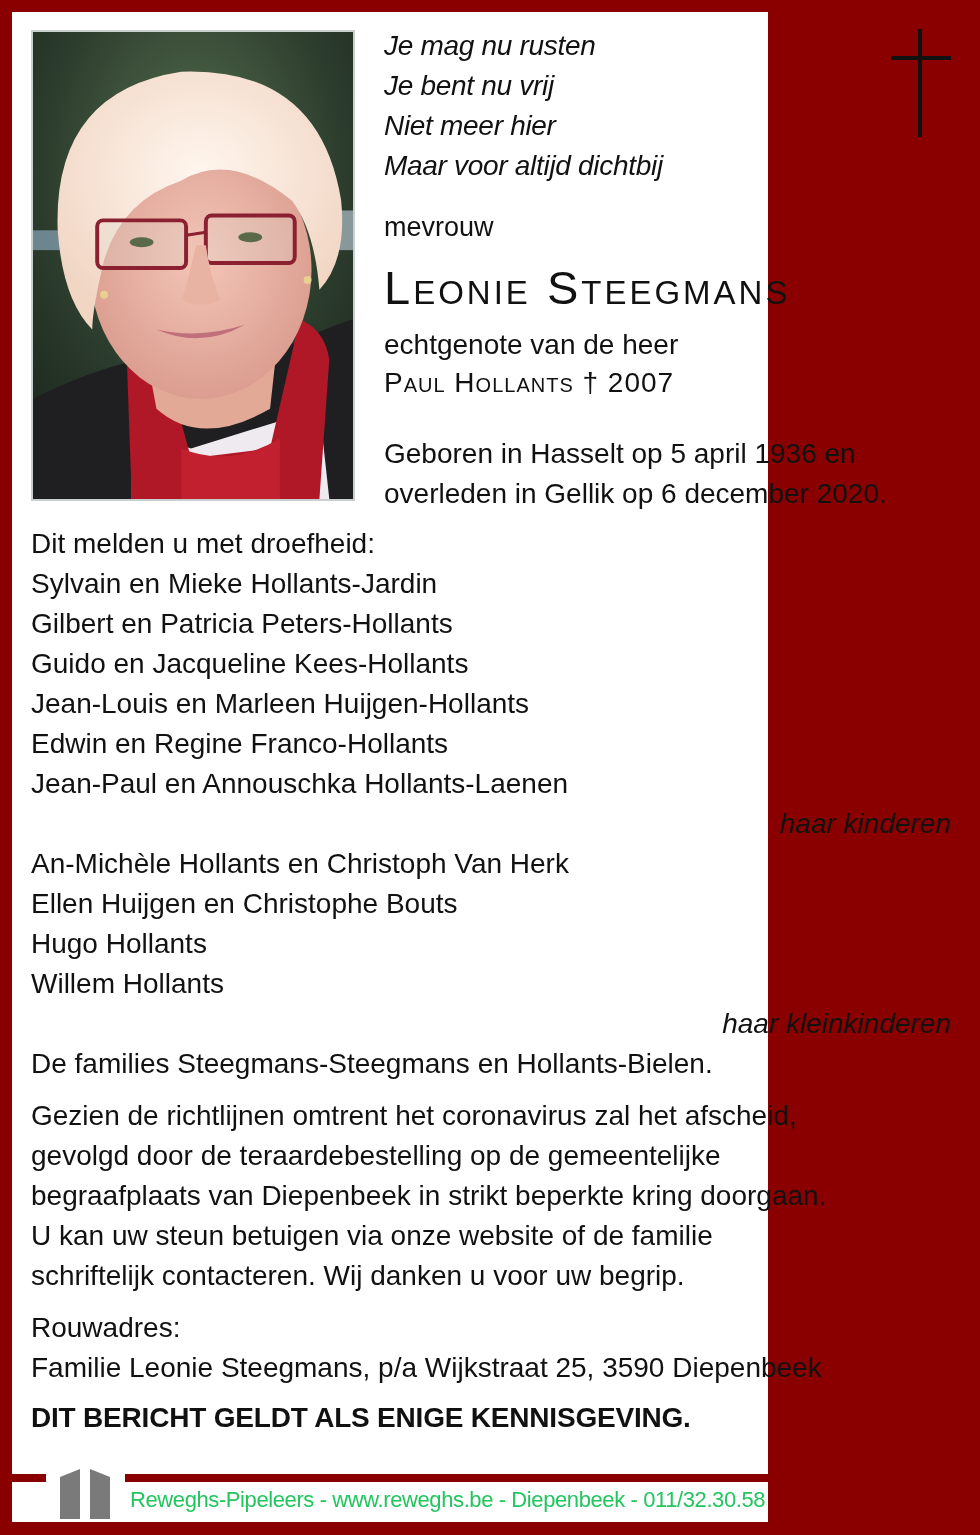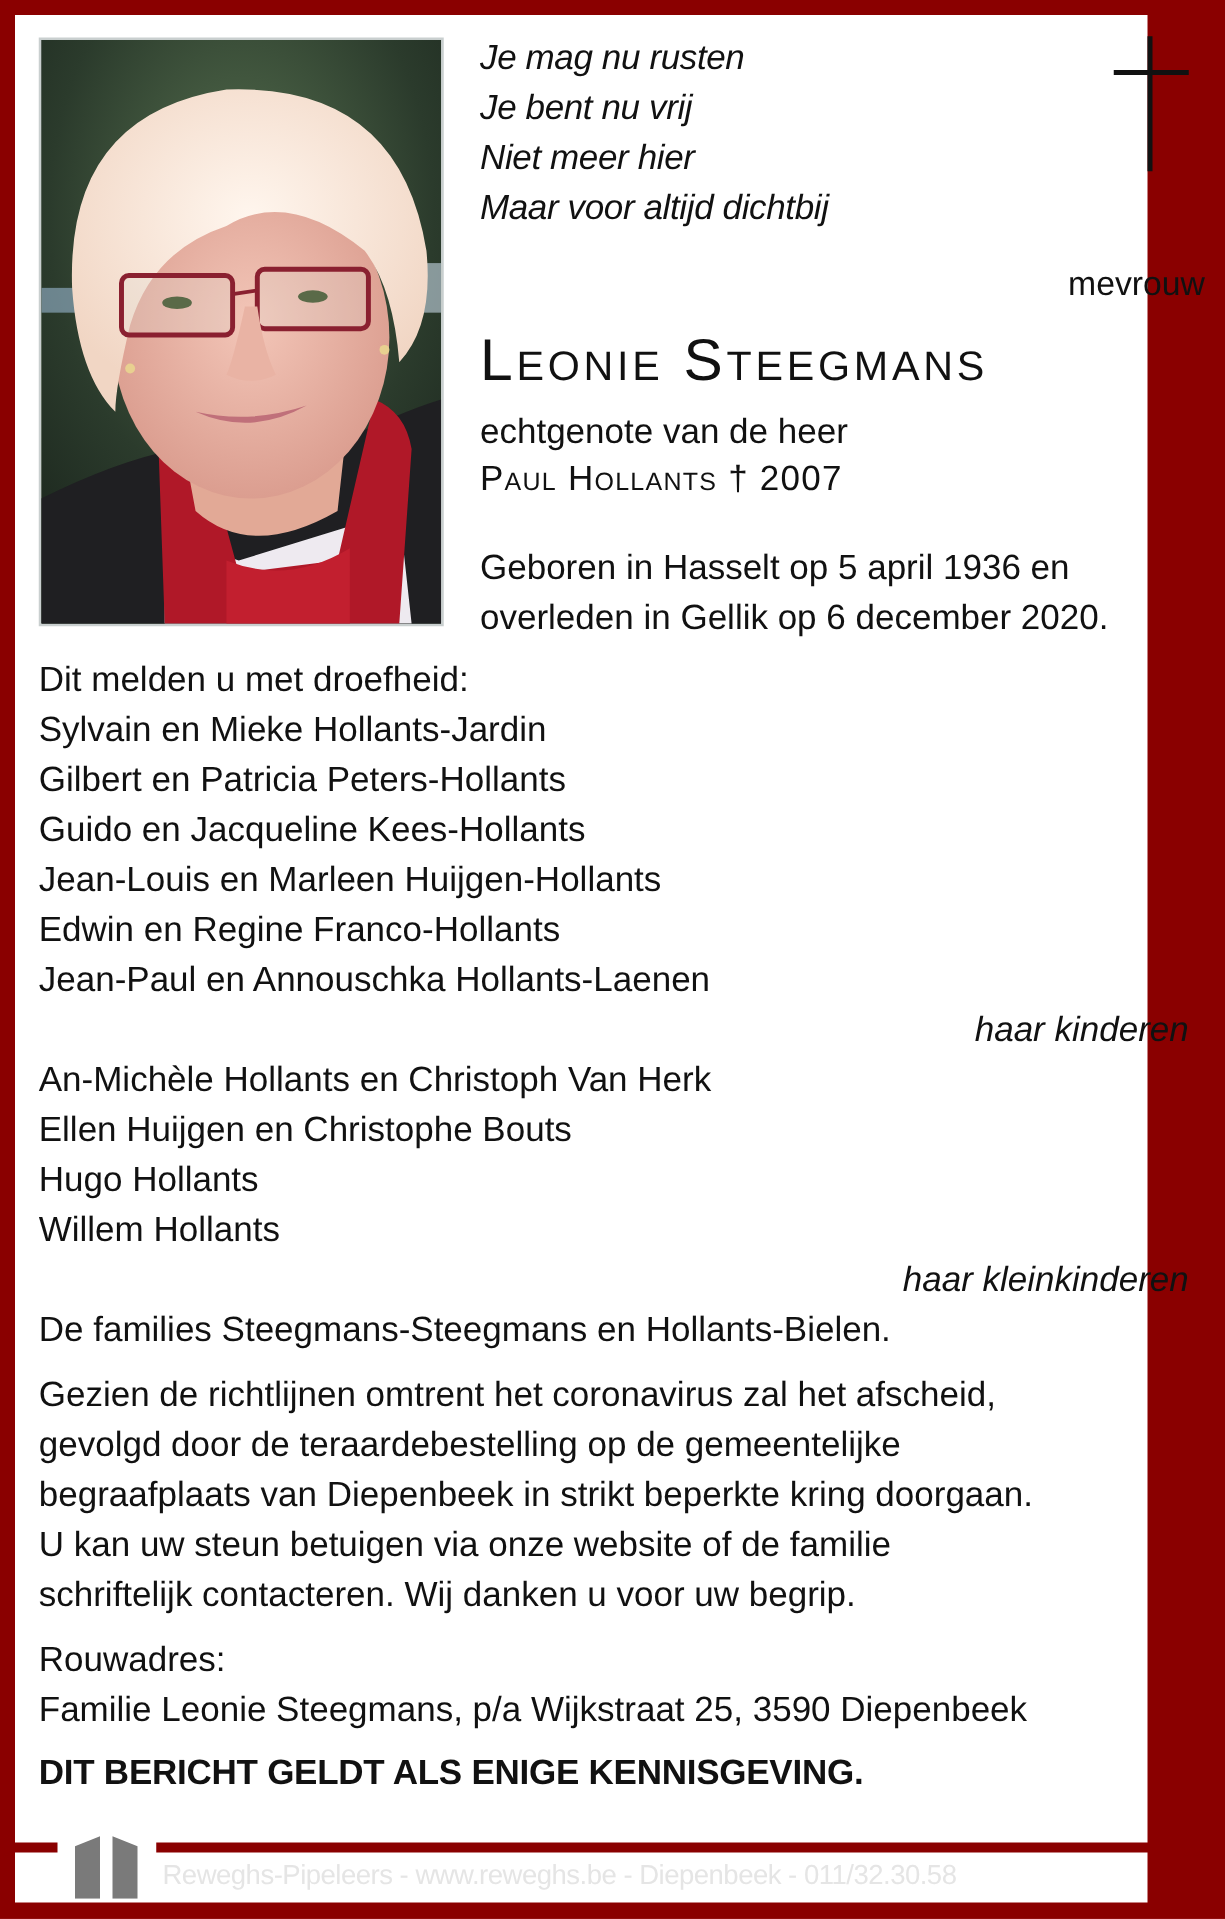--- a/index.html
+++ b/index.html
@@ -1,20 +1,20 @@
 <!DOCTYPE html>
 <html><head>
   <meta charset="utf-8">
   <style>
     * { margin: 0; padding: 0; box-sizing: border-box; }
     html, body { width: 980px; height: 1535px; background: #8a0000; overflow: hidden; }
     body { position: relative; font-family: "Liberation Sans", sans-serif; color: #111; }
 
     .card {
-      position: absolute; left: 12px; top: 12px; width: 906px; height: 1510px;
+      position: absolute; left: 12px; top: 12px; width: 756px; height: 1510px;
       background: #ffffff;
     }
 
     
     .photo {
       position: absolute; left: 19px; top: 18px; width: 324px; height: 471px;
       border: 2px solid #c9cfcf;
       overflow: hidden;
       background: linear-gradient(180deg, #1d2a22 0%, #2c3d2c 30%, #4a5d43 60%, #2a332a 100%);
     }
@@ -23,21 +23,21 @@
     
     .cross { position: absolute; left: 879px; top: 17px; width: 60px; height: 108px; }
     .cross .v { position: absolute; left: 27px; top: 0; width: 4px; height: 108px; background: #111; }
     .cross .h { position: absolute; left: 0; top: 27px; width: 60px; height: 4px; background: #111; }
 
     .right-col { position: absolute; left: 372px; top: 14px; width: 580px; }
 
     .poem { font-style: italic; font-size: 28px; line-height: 40px; letter-spacing: -0.3px; }
     .poem div { white-space: nowrap; }
 
-    .mevrouw { margin-top: 24px; font-size: 27px; line-height: 34px; text-align: right; }
+    .mevrouw { margin-top: 24px; font-size: 27px; line-height: 34px; }
     .name-main {
       font-size: 47px; line-height: 56px; letter-spacing: 3px; font-variant: small-caps;
       margin-top: 16px; font-weight: normal;
     }
     .echt { margin-top: 12px; font-size: 28px; line-height: 34px; }
     .name-husband { font-size: 28px; line-height: 42px; font-variant: small-caps; letter-spacing: 1px; }
     .dates { margin-top: 30px; font-size: 28px; line-height: 40px; white-space: nowrap; }
 
     .body-text { position: absolute; left: 19px; top: 512px; width: 920px; font-size: 28px; line-height: 40px; }
     .body-text .line { white-space: nowrap; }
@@ -48,21 +48,21 @@
     
     .footer-line-left {
       position: absolute; left: 12px; top: 1474px; width: 34px; height: 8px; background: #8a0000;
     }
     .footer-line-right {
       position: absolute; left: 125px; top: 1474px; width: 843px; height: 8px; background: #8a0000;
     }
     .logo { position: absolute; left: 58px; top: 1467px; width: 54px; height: 52px; }
     .footer-text {
       position: absolute; left: 130px; top: 1485px; font-size: 22px; line-height: 30px;
-      letter-spacing: -0.4px; color: #e5e5e5; white-space: nowrap;
+      letter-spacing: -0.4px; color: #22c55e; white-space: nowrap;
     }
   </style>
 </head>
 <body>
 
 <div class="card">
 
   <div class="photo">
     <svg viewBox="0 0 324 471" preserveAspectRatio="none">
       <defs>

